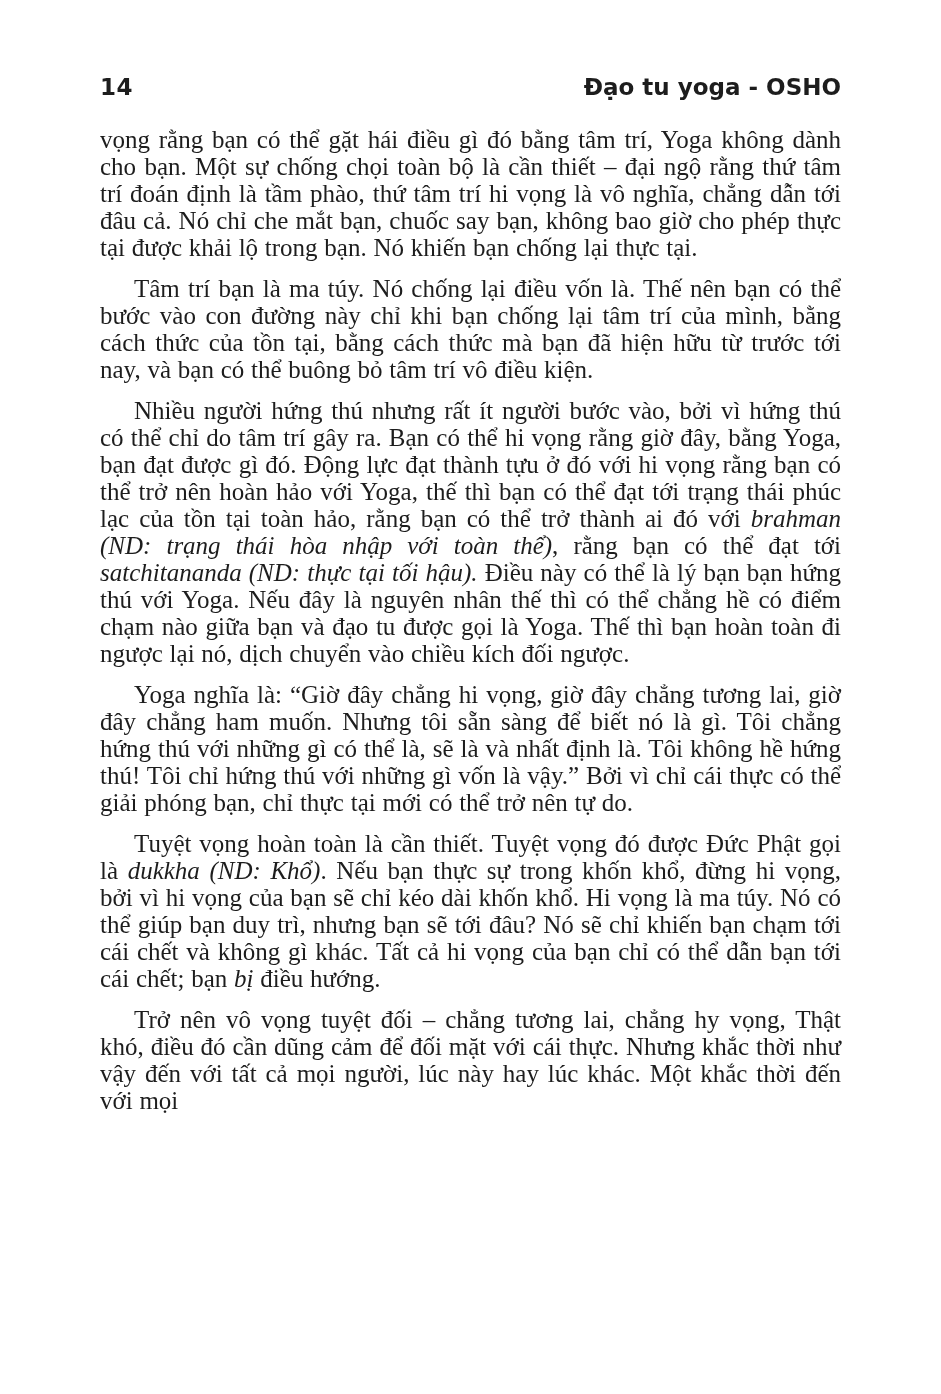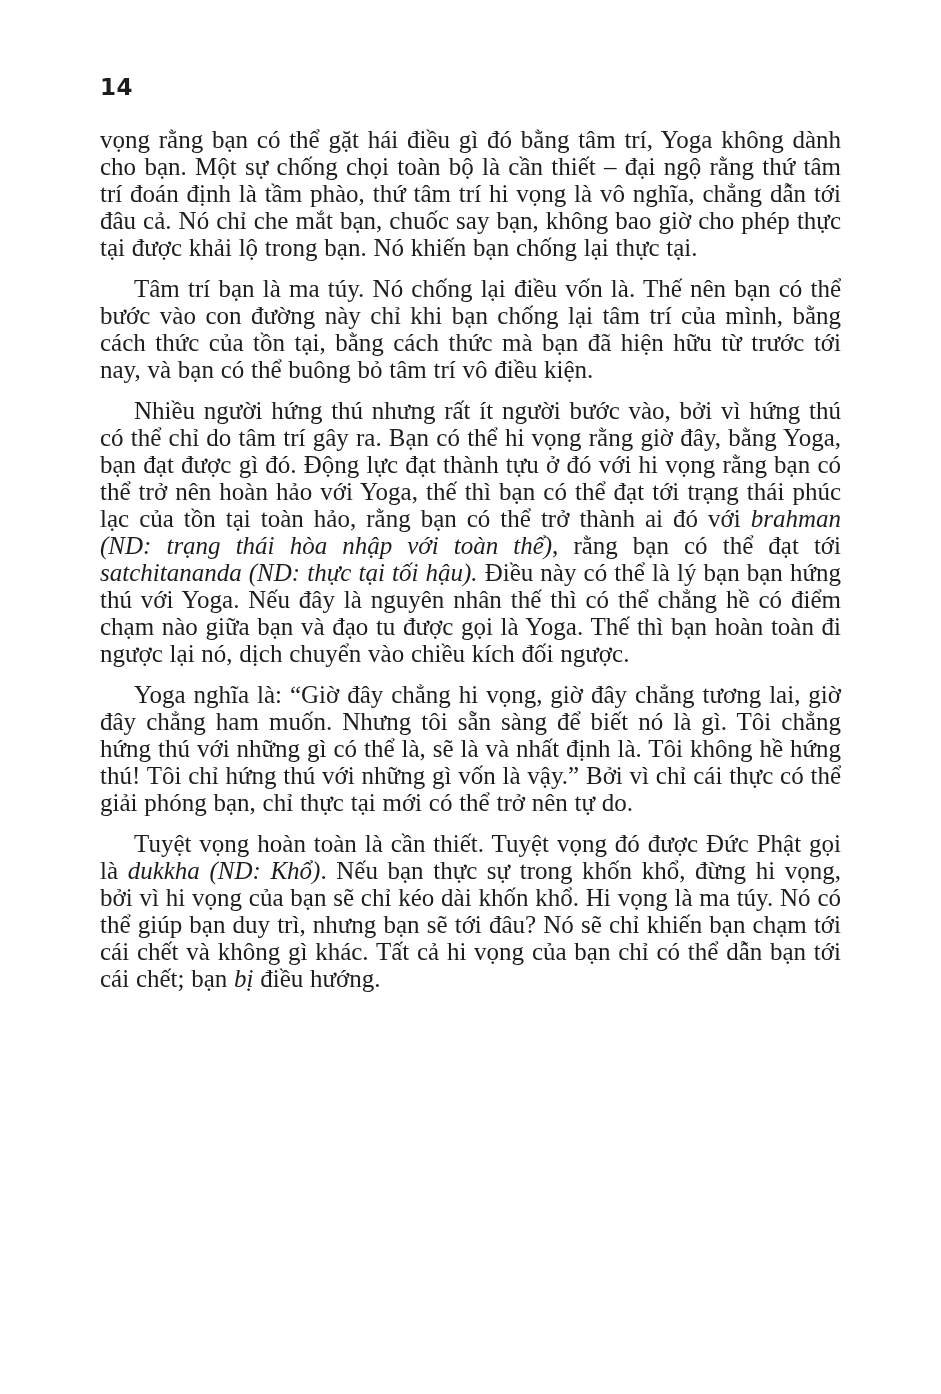--- a/index.html
+++ b/index.html
@@ -40,21 +40,23 @@
   }
   .page-body p.indent { text-indent: 34px; }
   .italic { font-style: italic; }
 </style>
 </head>
 <body>
 
 <div class="page">
   <header class="page-header">
     <span class="page-number">14</span>
+    <span class="running-title">Đạo tu yoga - OSHO</span>
   </header>
   <main class="page-body">
       <p><span>vọng rằng bạn có thể gặt hái điều gì đó bằng tâm trí, Yoga không dành cho bạn. Một sự chống chọi toàn bộ là cần thiết – đại ngộ rằng thứ tâm trí đoán định là tầm phào, thứ tâm trí hi vọng là vô nghĩa, chẳng dẫn tới đâu cả. Nó chỉ che mắt bạn, chuốc say bạn, không bao giờ cho phép thực tại được khải lộ trong bạn. Nó khiến bạn chống lại thực tại.</span></p>
       <p class="indent"><span>Tâm trí bạn là ma túy. Nó chống lại điều vốn là. Thế nên bạn có thể bước vào con đường này chỉ khi bạn chống lại tâm trí của mình, bằng cách thức của tồn tại, bằng cách thức mà bạn đã hiện hữu từ trước tới nay, và bạn có thể buông bỏ tâm trí vô điều kiện.</span></p>
       <p class="indent"><span>Nhiều người hứng thú nhưng rất ít người bước vào, bởi vì hứng thú có thể chỉ do tâm trí gây ra. Bạn có thể hi vọng rằng giờ đây, bằng Yoga, bạn đạt được gì đó. Động lực đạt thành tựu ở đó với hi vọng rằng bạn có thể trở nên hoàn hảo với Yoga, thế thì bạn có thể đạt tới trạng thái phúc lạc của tồn tại toàn hảo, rằng bạn có thể trở thành ai đó với </span><span class="italic">brahman (ND: trạng thái hòa nhập với toàn thể)</span><span>, rằng bạn có thể đạt tới </span><span class="italic">satchitananda (ND: thực tại tối hậu).</span><span> Điều này có thể là lý bạn bạn hứng thú với Yoga. Nếu đây là nguyên nhân thế thì có thể chẳng hề có điểm chạm nào giữa bạn và đạo tu được gọi là Yoga. Thế thì bạn hoàn toàn đi ngược lại nó, dịch chuyển vào chiều kích đối ngược.</span></p>
       <p class="indent"><span>Yoga nghĩa là: “Giờ đây chẳng hi vọng, giờ đây chẳng tương lai, giờ đây chẳng ham muốn. Nhưng tôi sẵn sàng để biết nó là gì. Tôi chẳng hứng thú với những gì có thể là, sẽ là và nhất định là. Tôi không hề hứng thú! Tôi chỉ hứng thú với những gì vốn là vậy.” Bởi vì chỉ cái thực có thể giải phóng bạn, chỉ thực tại mới có thể trở nên tự do.</span></p>
       <p class="indent"><span>Tuyệt vọng hoàn toàn là cần thiết. Tuyệt vọng đó được Đức Phật gọi là </span><span class="italic">dukkha (ND: Khổ)</span><span>. Nếu bạn thực sự trong khốn khổ, đừng hi vọng, bởi vì hi vọng của bạn sẽ chỉ kéo dài khốn khổ. Hi vọng là ma túy. Nó có thể giúp bạn duy trì, nhưng bạn sẽ tới đâu? Nó sẽ chỉ khiến bạn chạm tới cái chết và không gì khác. Tất cả hi vọng của bạn chỉ có thể dẫn bạn tới cái chết; bạn </span><span class="italic">bị</span><span> điều hướng.</span></p>
+      <p class="indent"><span>Trở nên vô vọng tuyệt đối – chẳng tương lai, chẳng hy vọng, Thật khó, điều đó cần dũng cảm để đối mặt với cái thực. Nhưng khắc thời như vậy đến với tất cả mọi người, lúc này hay lúc khác. Một khắc thời đến với mọi</span></p>
     </main>
 </div>
 
 </body></html>

